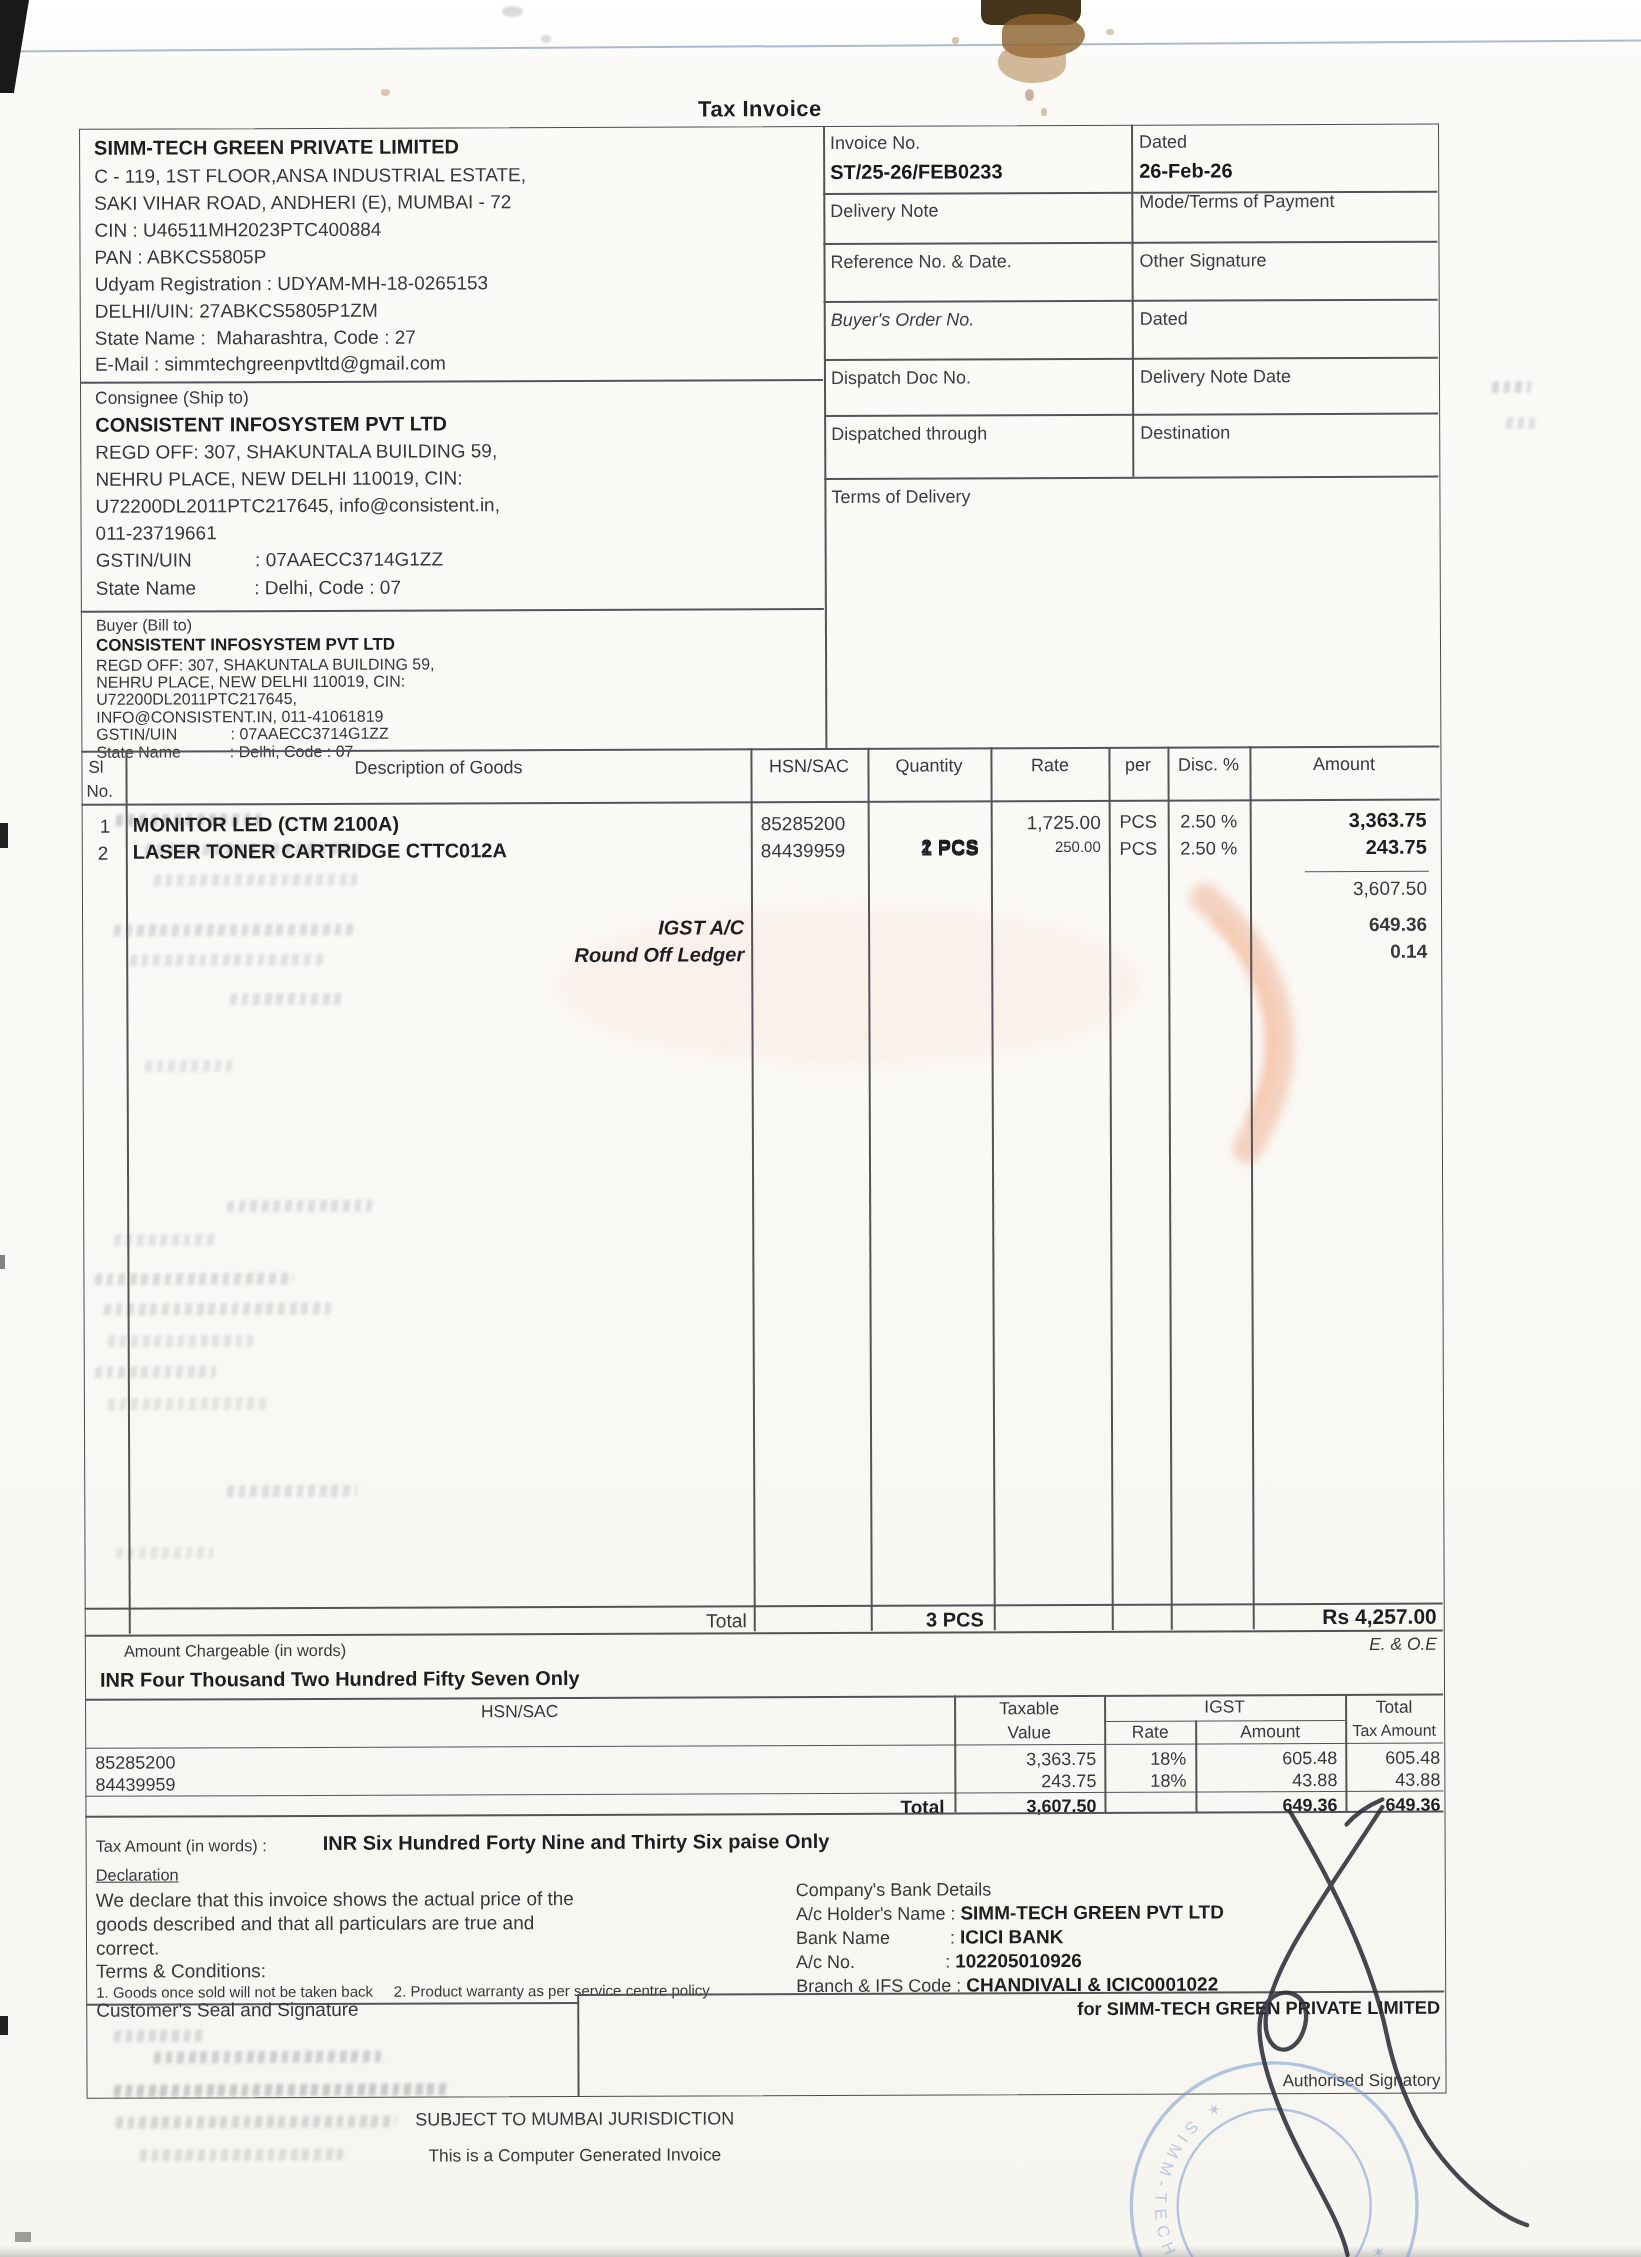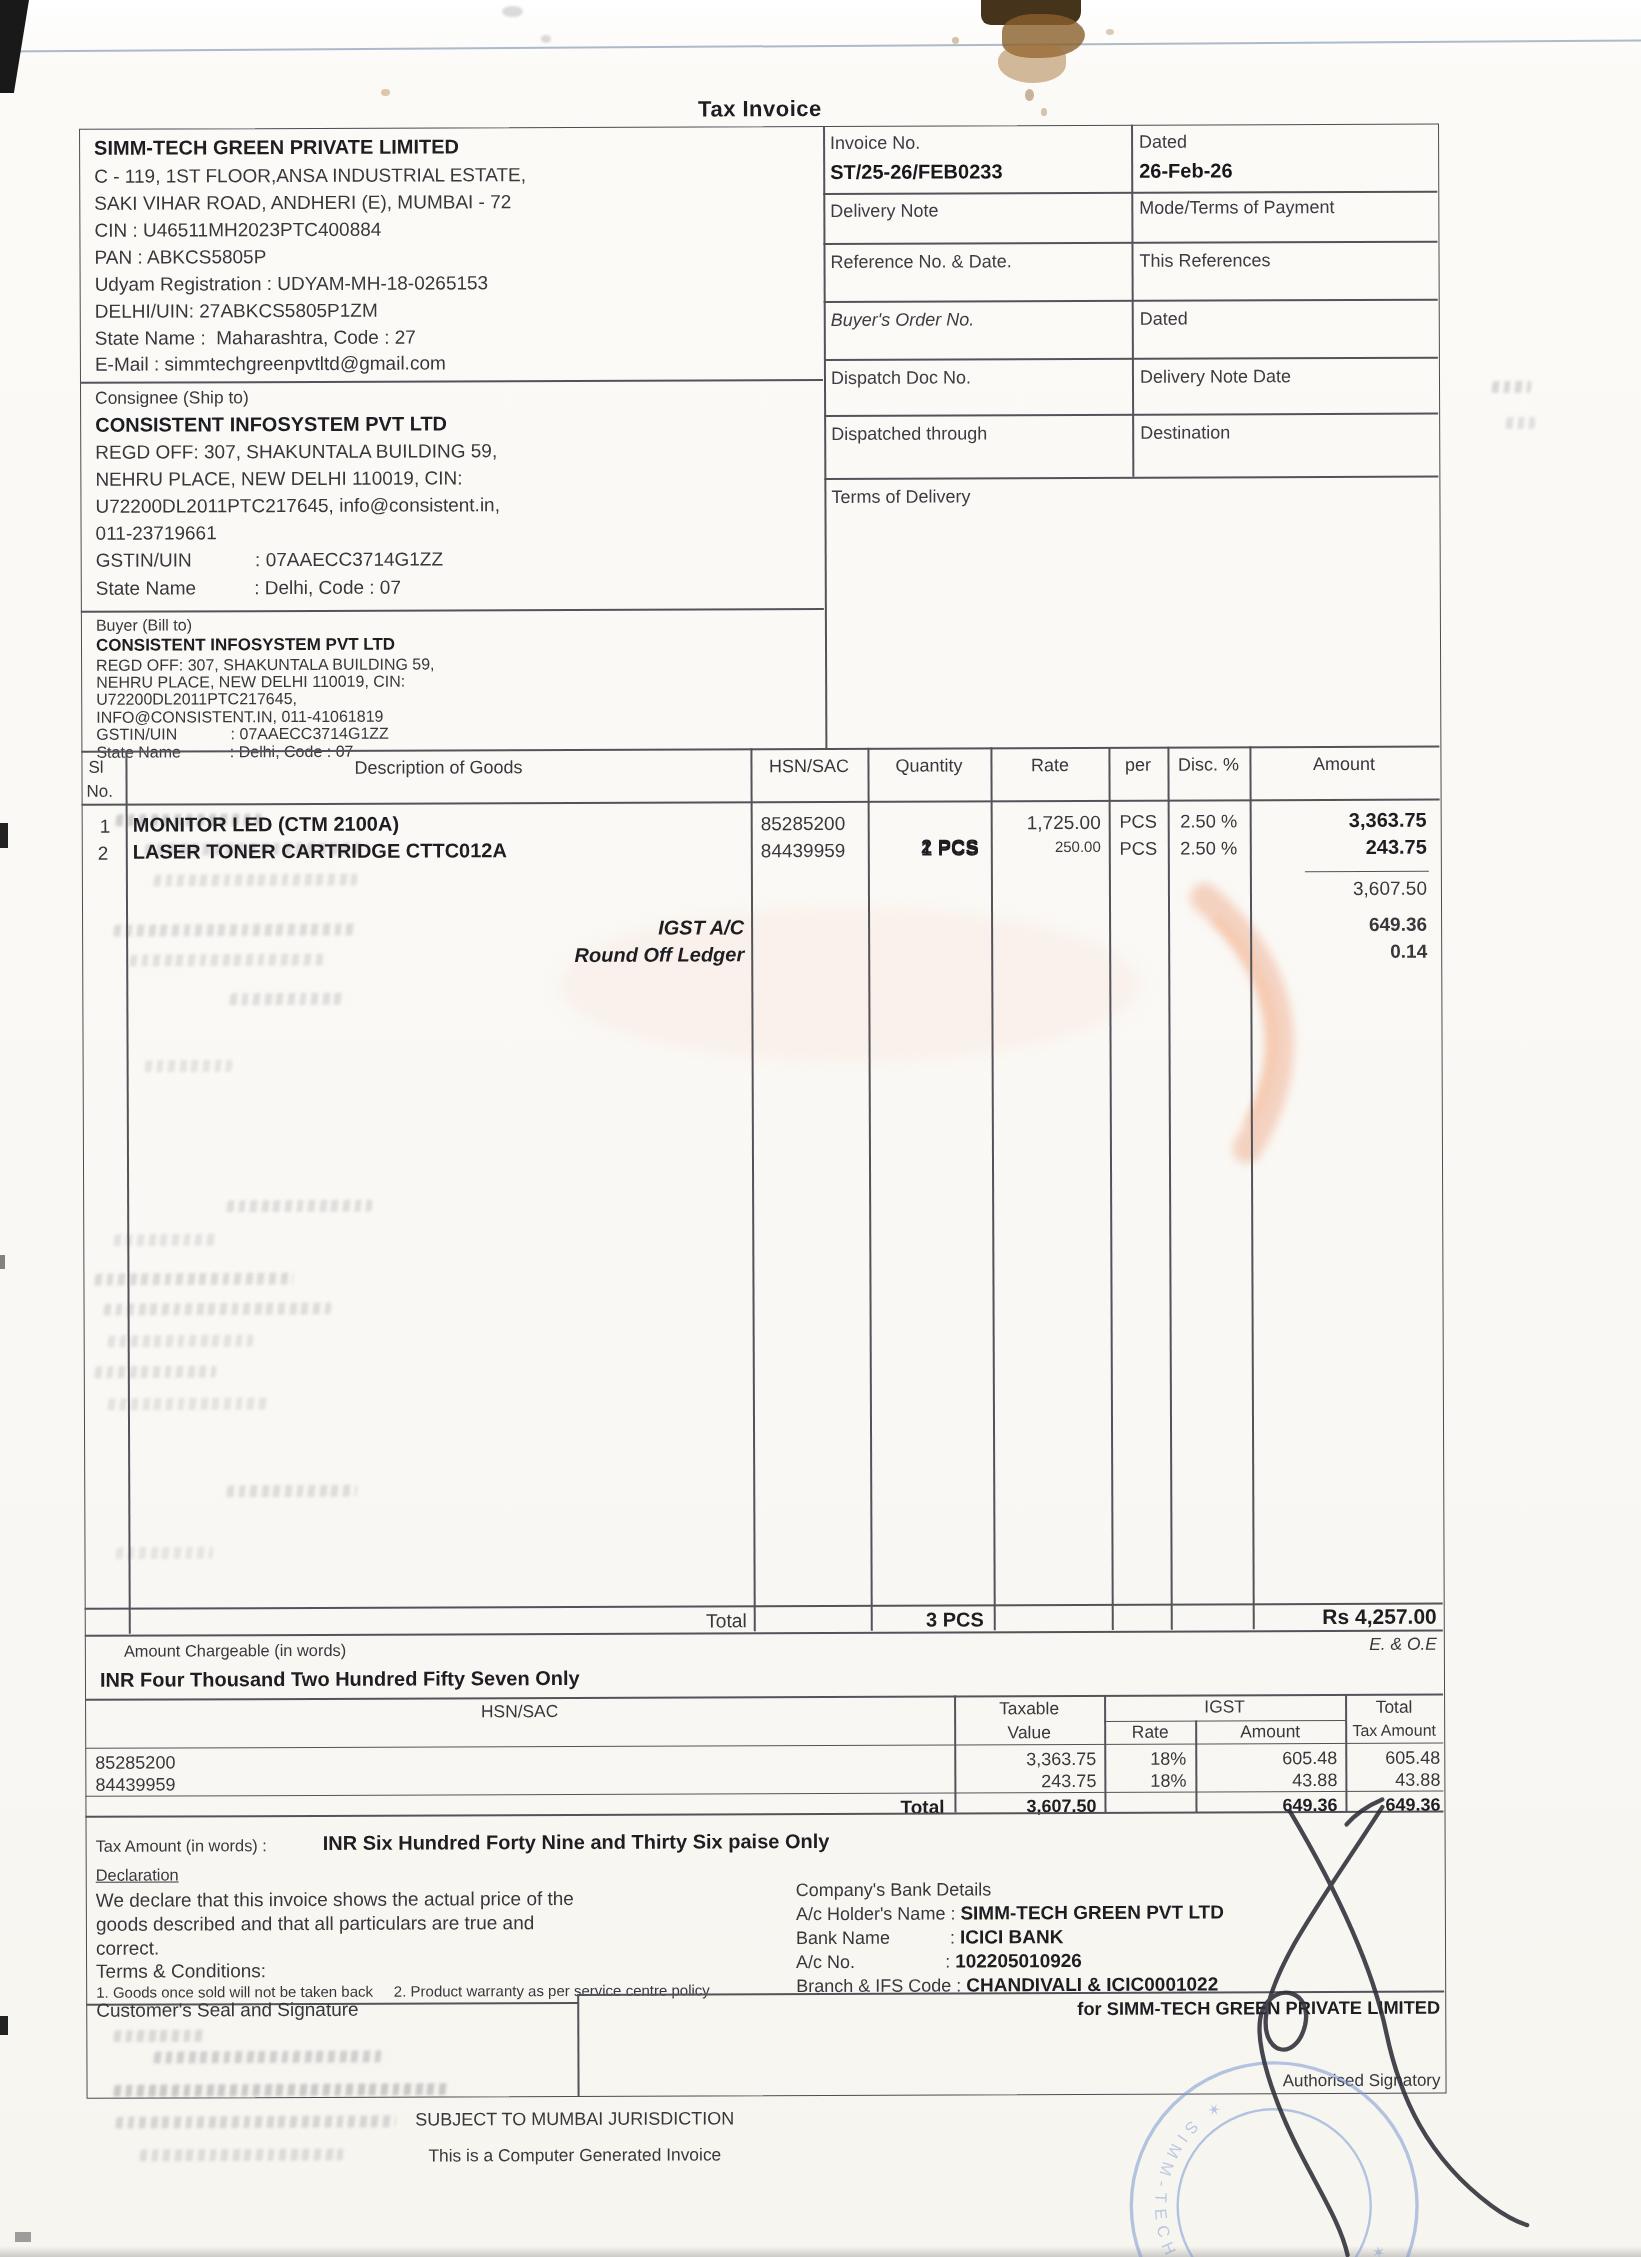--- a/index.html
+++ b/index.html
@@ -125,26 +125,26 @@
     <div class="t" style="left:97px;top:722px;font-size:16px;">GSTIN/UIN            : 07AAECC3714G1ZZ</div>
     <div class="t" style="left:97px;top:740px;font-size:16px;">State Name           : Delhi, Code : 07</div>
 
     <div class="t lbl" style="left:833px;top:132px;">Invoice No.</div>
     <div class="t val" style="left:833px;top:160px;">ST/25-26/FEB0233</div>
     <div class="t lbl" style="left:1142px;top:132px;">Dated</div>
     <div class="t val" style="left:1142px;top:160px;">26-Feb-26</div>
 
     <div class="t lbl" style="left:833px;top:200px;">Delivery Note</div>
     <div class="t val" style="left:833px;top:222px;"></div>
-    <div class="t lbl" style="left:1142px;top:198px;">Mode/Terms of Payment</div>
+    <div class="t lbl" style="left:1142px;top:192px;">Mode/Terms of Payment</div>
     <div class="t val" style="left:1142px;top:222px;"></div>
 
     <div class="t lbl" style="left:833px;top:251px;">Reference No. &amp; Date.</div>
     <div class="t val" style="left:833px;top:274px;"></div>
-    <div class="t lbl" style="left:1142px;top:251px;">This References</div>
+    <div class="t lbl" style="left:1142px;top:251px;">Other Signature</div>
     <div class="t val" style="left:1142px;top:274px;"></div>
 
     <div class="t lbl" style="left:833px;top:309px;font-style:italic;">Buyer's Order No.</div>
     <div class="t val" style="left:833px;top:332px;"></div>
     <div class="t lbl" style="left:1142px;top:309px;">Dated</div>
     <div class="t val" style="left:1142px;top:332px;"></div>
 
     <div class="t lbl" style="left:833px;top:367px;">Dispatch Doc No.</div>
     <div class="t val" style="left:833px;top:390px;"></div>
     <div class="t lbl" style="left:1142px;top:367px;">Delivery Note Date</div>

